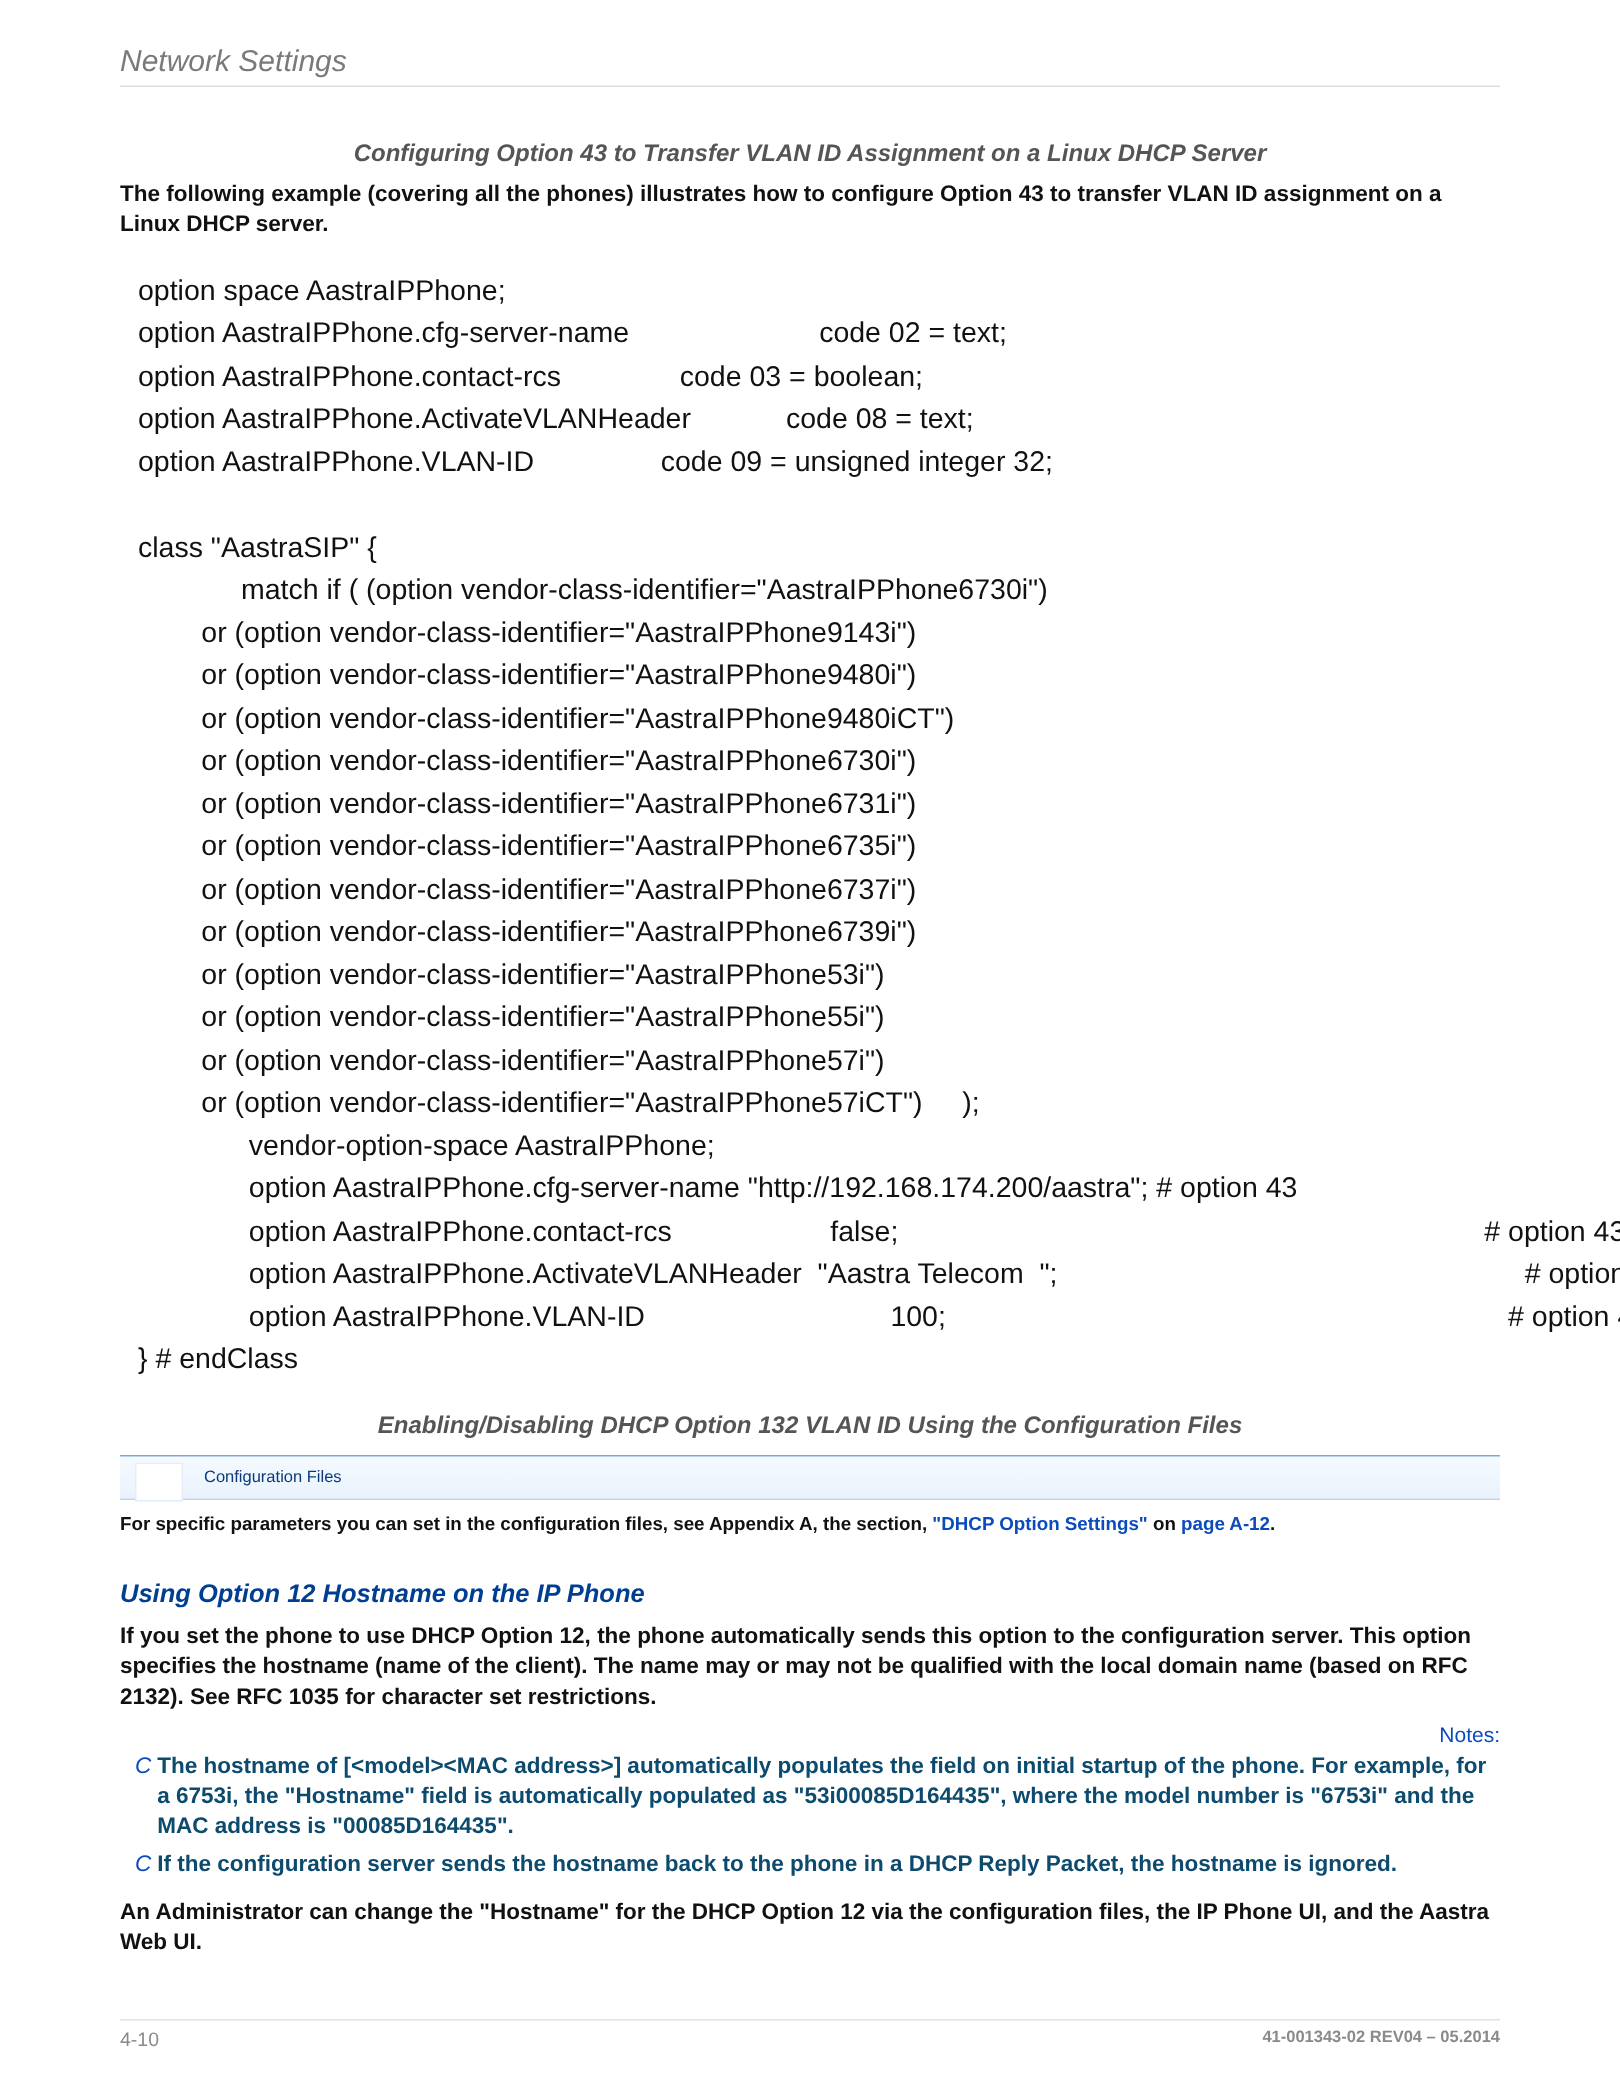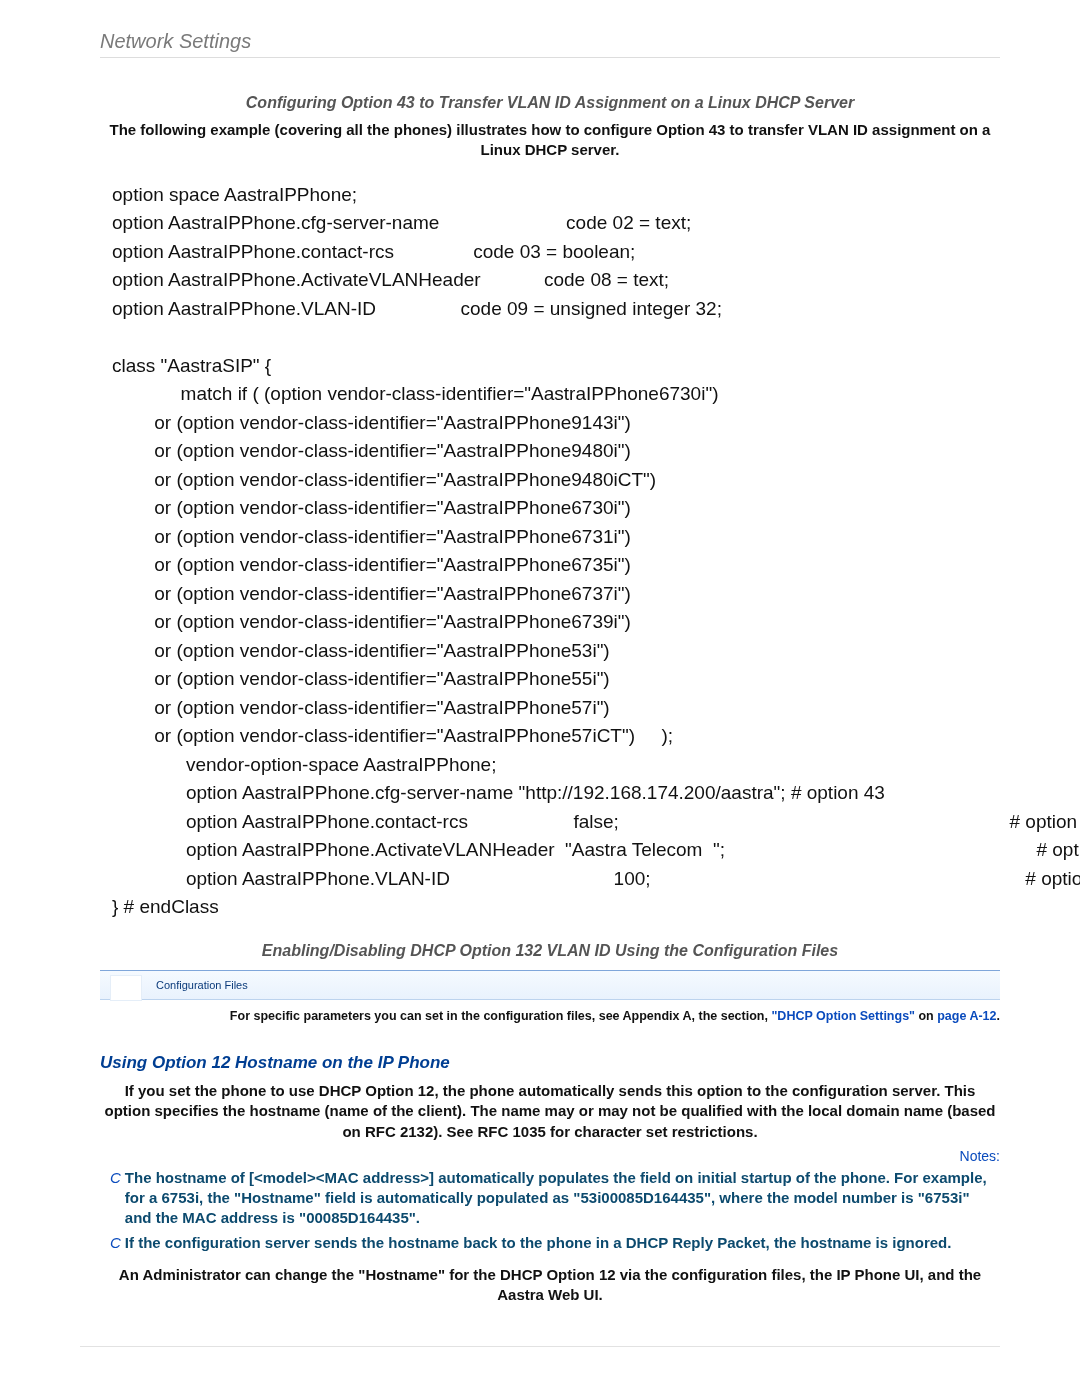--- a/index.html
+++ b/index.html
@@ -8,21 +8,21 @@
     background: #fff;
     font-family: "Segoe UI", Arial, sans-serif;
     color: #111;
     width: 1080px;
   }
   .page {
     position: relative;
     width: 1080px;
     height: 1397px;
     box-sizing: border-box;
-    padding: 30px 80px 40px 100px;
+    padding: 30px 80px 40px 80px;
   }
   .header {
     color: #7a7a7a;
     font-style: italic;
     font-size: 20px;
     border-bottom: 1px solid #ddd;
     padding-bottom: 4px;
     margin-bottom: 36px;
   }
   .h2 {
@@ -31,21 +31,20 @@
     color: #555;
     font-size: 16px;
     margin-bottom: 8px;
     text-align: center;
   }
   .bold-body {
     font-weight: 700;
     font-size: 15px;
     line-height: 1.35;
     color: #111;
-    text-align: center;
   }
   .code-block {
     font-family: Arial, Helvetica, sans-serif;
     font-size: 19px;
     line-height: 1.5;
     white-space: pre;
     margin: 20px 0 20px 12px;
     color: #111;
   }
   .section-heading-blue {
@@ -73,21 +72,20 @@
     height: 24px;
     background: #ffffff;
     border: 1px solid #e5eef8;
   }
   .appendix-line {
     font-weight: 700;
     font-size: 12.5px;
     line-height: 1.4;
     color: #111;
     margin-bottom: 18px;
-    text-align: right;
   }
   .appendix-line .link { color: #0a4bbd; }
   .notes-title {
     color: #0a4bbd;
     margin: 6px 0 4px 10px;
     font-size: 14px;
     text-align: right;
   }
   .notes-list {
     margin: 0 0 12px 10px;
@@ -189,14 +187,18 @@
     </div>
     <div class="note-item">
       <span class="bullet">C</span>
       <span class="note-blue-bold">If the configuration server sends the hostname back to the phone in a DHCP Reply Packet, the hostname is ignored.</span>
     </div>
   </div>
 
   <div class="bold-body" style="margin-top:12px">An Administrator can change the "Hostname" for the DHCP Option 12 via the configuration files, the IP Phone UI, and the Aastra Web UI.</div>
 
   <div class="hr-above-footer"></div>
+  <div class="footer">
+    <span class="pn">4-10</span>
+    <span class="doc">41-001343-02 REV04 – 05.2014</span>
+  </div>
 
 </div>
 
 </body></html>

